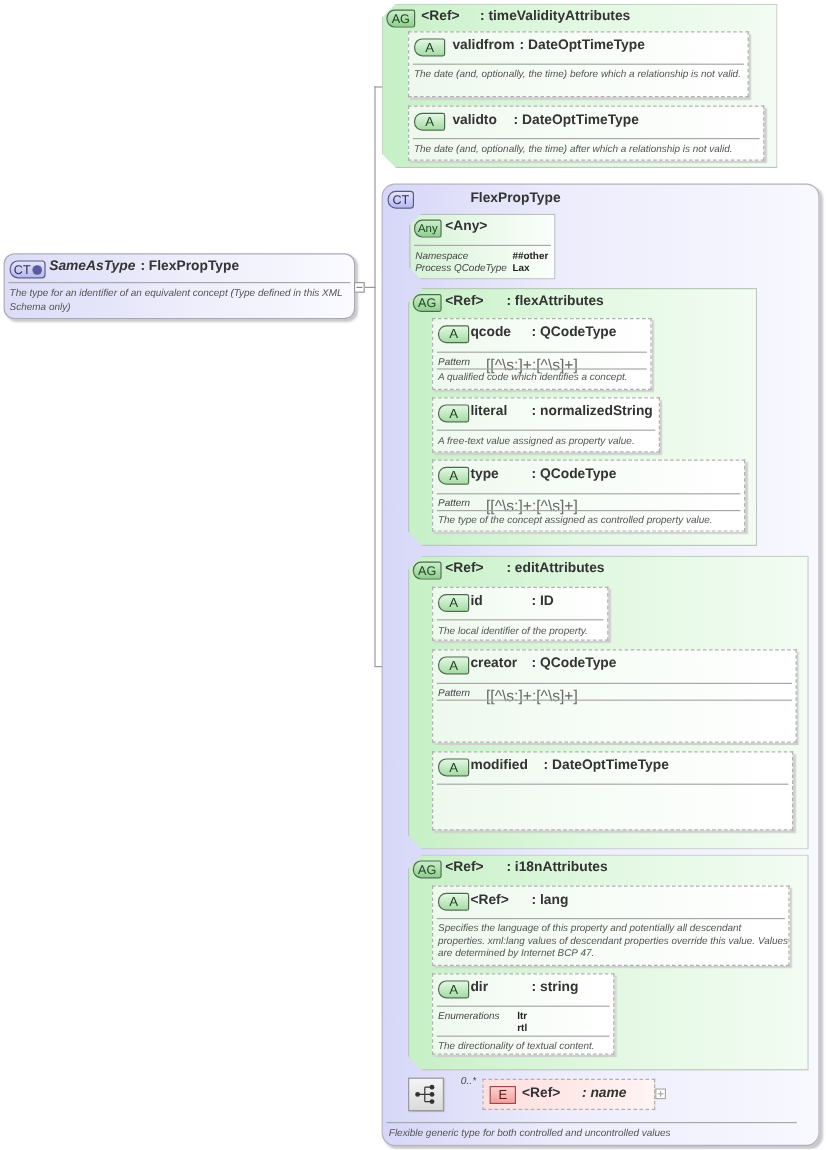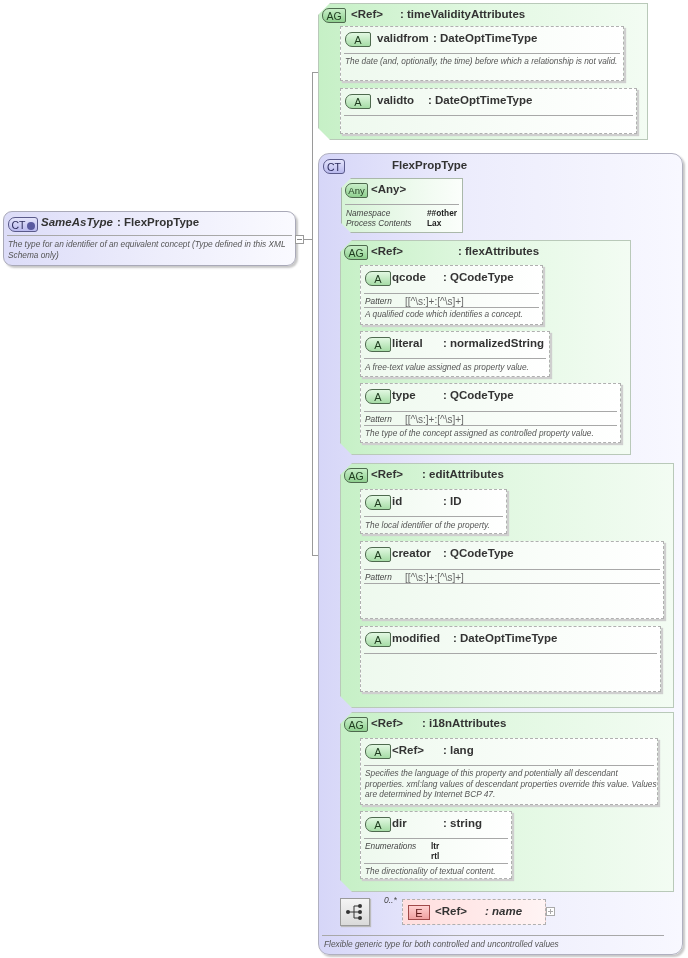--- a/index.html
+++ b/index.html
@@ -40,21 +40,21 @@
           background:linear-gradient(#e4e4fb,#b9b9ee); color:#2a2a5a; font-size:10.5px; }
   .b-any { width:23px; height:15px; border:1px solid #4e6a4e; border-radius:7px 2px 2px 7px;
            background:linear-gradient(#c8efc8,#8fd08f); color:#1e3a1e; font-size:9.5px; }
   .b-e { width:22px; height:15px; border:1px solid #a04848; background:linear-gradient(#ffd0d0,#f0a0a0); color:#5a1414; }
 
   .title { position:absolute; font-size:11.5px; font-weight:bold; color:#333; white-space:nowrap; }
   .type  { position:absolute; font-size:11.5px; font-weight:bold; color:#333; white-space:nowrap; }
   .doc   { position:absolute; font-size:8.3px; font-style:italic; color:#555; line-height:10.5px; }
   .sep   { position:absolute; height:1px; background:#a8a8a8; }
   .plabel{ position:absolute; font-size:8.3px; font-style:italic; color:#444; }
-  .pval  { position:absolute; font-size:10px; color:#666; white-space:nowrap; }
+  .pval  { position:absolute; font-size:13px; color:#666; white-space:nowrap; }
   .kv    { position:absolute; font-size:8.3px; font-weight:bold; color:#222; line-height:10px; }
   .minus { position:absolute; width:9px; height:9px; border:1px solid #999; background:#fff; box-sizing:border-box; }
   .minus::after { content:""; position:absolute; left:1px; right:1px; top:3px; height:1px; background:#888; }
   .plus  { position:absolute; width:9px; height:9px; border:1px solid #aaa; background:#fff; box-sizing:border-box; }
   .plus::before { content:""; position:absolute; left:1px; right:1px; top:3px; height:1px; background:#aaa; }
   .plus::after  { content:""; position:absolute; top:1px; bottom:1px; left:3px; width:1px; background:#aaa; }
   .seq { position:absolute; width:30px; height:28px; border:1px solid #9a9a9a; background:linear-gradient(#f4f4f4,#dadada); box-shadow:1px 1px 1px #bbb; box-sizing:border-box; }
   .card { position:absolute; font-size:8.5px; font-style:italic; color:#444; }
 </style>
 </head>
@@ -115,45 +115,46 @@
     <span class="type" style="left:92px;top:5px;">: DateOptTimeType</span>
     <div class="sep" style="left:3px;right:3px;top:26px;"></div>
     <span class="doc" style="left:4px;top:29px;width:276px;">The date (and, optionally, the time) before which a relationship is not valid.</span>
   </div>
 
   <div class="abs attr" style="left:22px;top:85px;width:297px;height:46px;">
     <span class="badge b-a" style="left:4px;top:5px;">A</span>
     <span class="title" style="left:36px;top:5px;">validto</span>
     <span class="type" style="left:87px;top:5px;">: DateOptTimeType</span>
     <div class="sep" style="left:3px;right:3px;top:26px;"></div>
+    <span class="doc" style="left:4px;top:30px;width:292px;white-space:nowrap;">The date (and, optionally, the time) after which a relationship is not valid.</span>
   </div>
 </div>
 
 <div class="abs ctbox" style="left:318px;top:153px;width:365px;height:802px;">
   <span class="badge b-ct" style="left:4px;top:5px;">CT</span>
   <span class="title" style="left:32px;top:5px;padding-left:41px;">FlexPropType</span>
   <div class="sep" style="left:3px;right:18px;top:781px;"></div>
   <span class="doc" style="left:5px;top:785px;white-space:nowrap;">Flexible generic type for both controlled and uncontrolled values</span>
 </div>
 
 <div class="abs anybox" style="left:341px;top:178px;width:122px;height:55px;clip-path:polygon(10px 0,100% 0,100% 100%,10px 100%,0 calc(100% - 10px),0 10px);">
   <span class="badge b-any" style="left:3px;top:4px;">Any</span>
   <span class="title" style="left:29px;top:4px;">&lt;Any&gt;</span>
   <div class="sep" style="left:3px;right:3px;top:25px;"></div>
   <span class="plabel" style="left:4px;top:29px;">Namespace</span>
   <span class="kv" style="left:85px;top:29px;">##other</span>
-  <span class="plabel" style="left:4px;top:39px;">Process Contents</span>
+  <span class="plabel" style="left:4px;top:39px;">Process QCodeType</span>
   <span class="kv" style="left:85px;top:39px;">Lax</span>
 </div>
 
 <div class="agwrap" style="left:340px;top:240px;width:294px;height:218px;">
   <div class="ag abs" style="left:0;top:0;width:291px;height:215px;"></div>
   <span class="badge b-ag" style="left:4px;top:5px;">AG</span>
   <span class="title" style="left:31px;top:5px;">&lt;Ref&gt;</span>
-  <span class="type" style="left:82px;top:5px;margin-left:36px;">: flexAttributes</span>
+  <span class="type" style="left:82px;top:5px;">: flexAttributes</span>
 
   <div class="abs attr" style="left:20px;top:25px;width:183px;height:60px;">
     <span class="badge b-a" style="left:4px;top:5px;">A</span>
     <span class="title" style="left:31px;top:5px;">qcode</span>
     <span class="type" style="left:82px;top:5px;">: QCodeType</span>
     <div class="sep" style="left:3px;right:3px;top:27px;"></div>
     <span class="plabel" style="left:4px;top:30px;">Pattern</span>
     <span class="pval" style="left:44px;top:30px;">[[^\s:]+:[^\s]+]</span>
     <div class="sep" style="left:3px;right:3px;top:41px;"></div>
     <span class="doc" style="left:4px;top:43px;white-space:nowrap;font-style:italic;">A qualified code which identifies a concept.</span>

